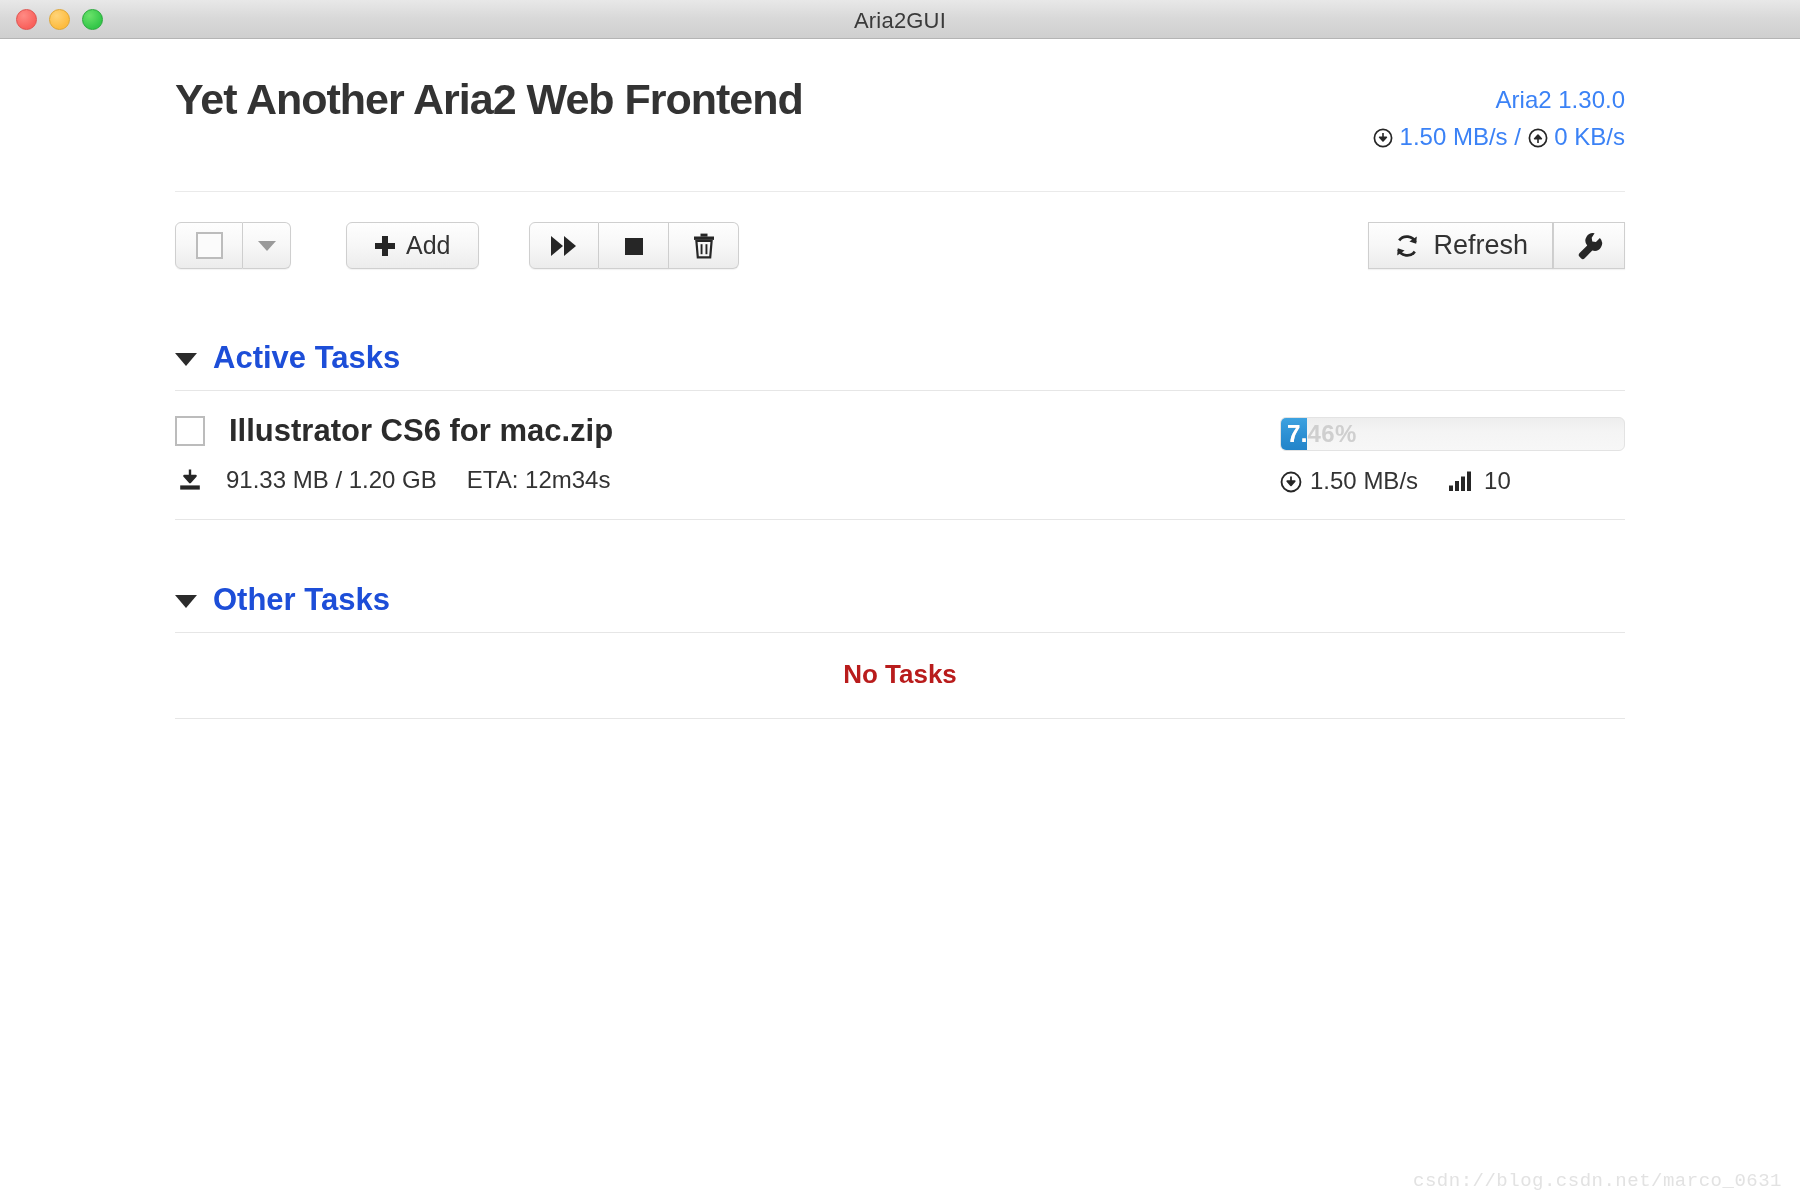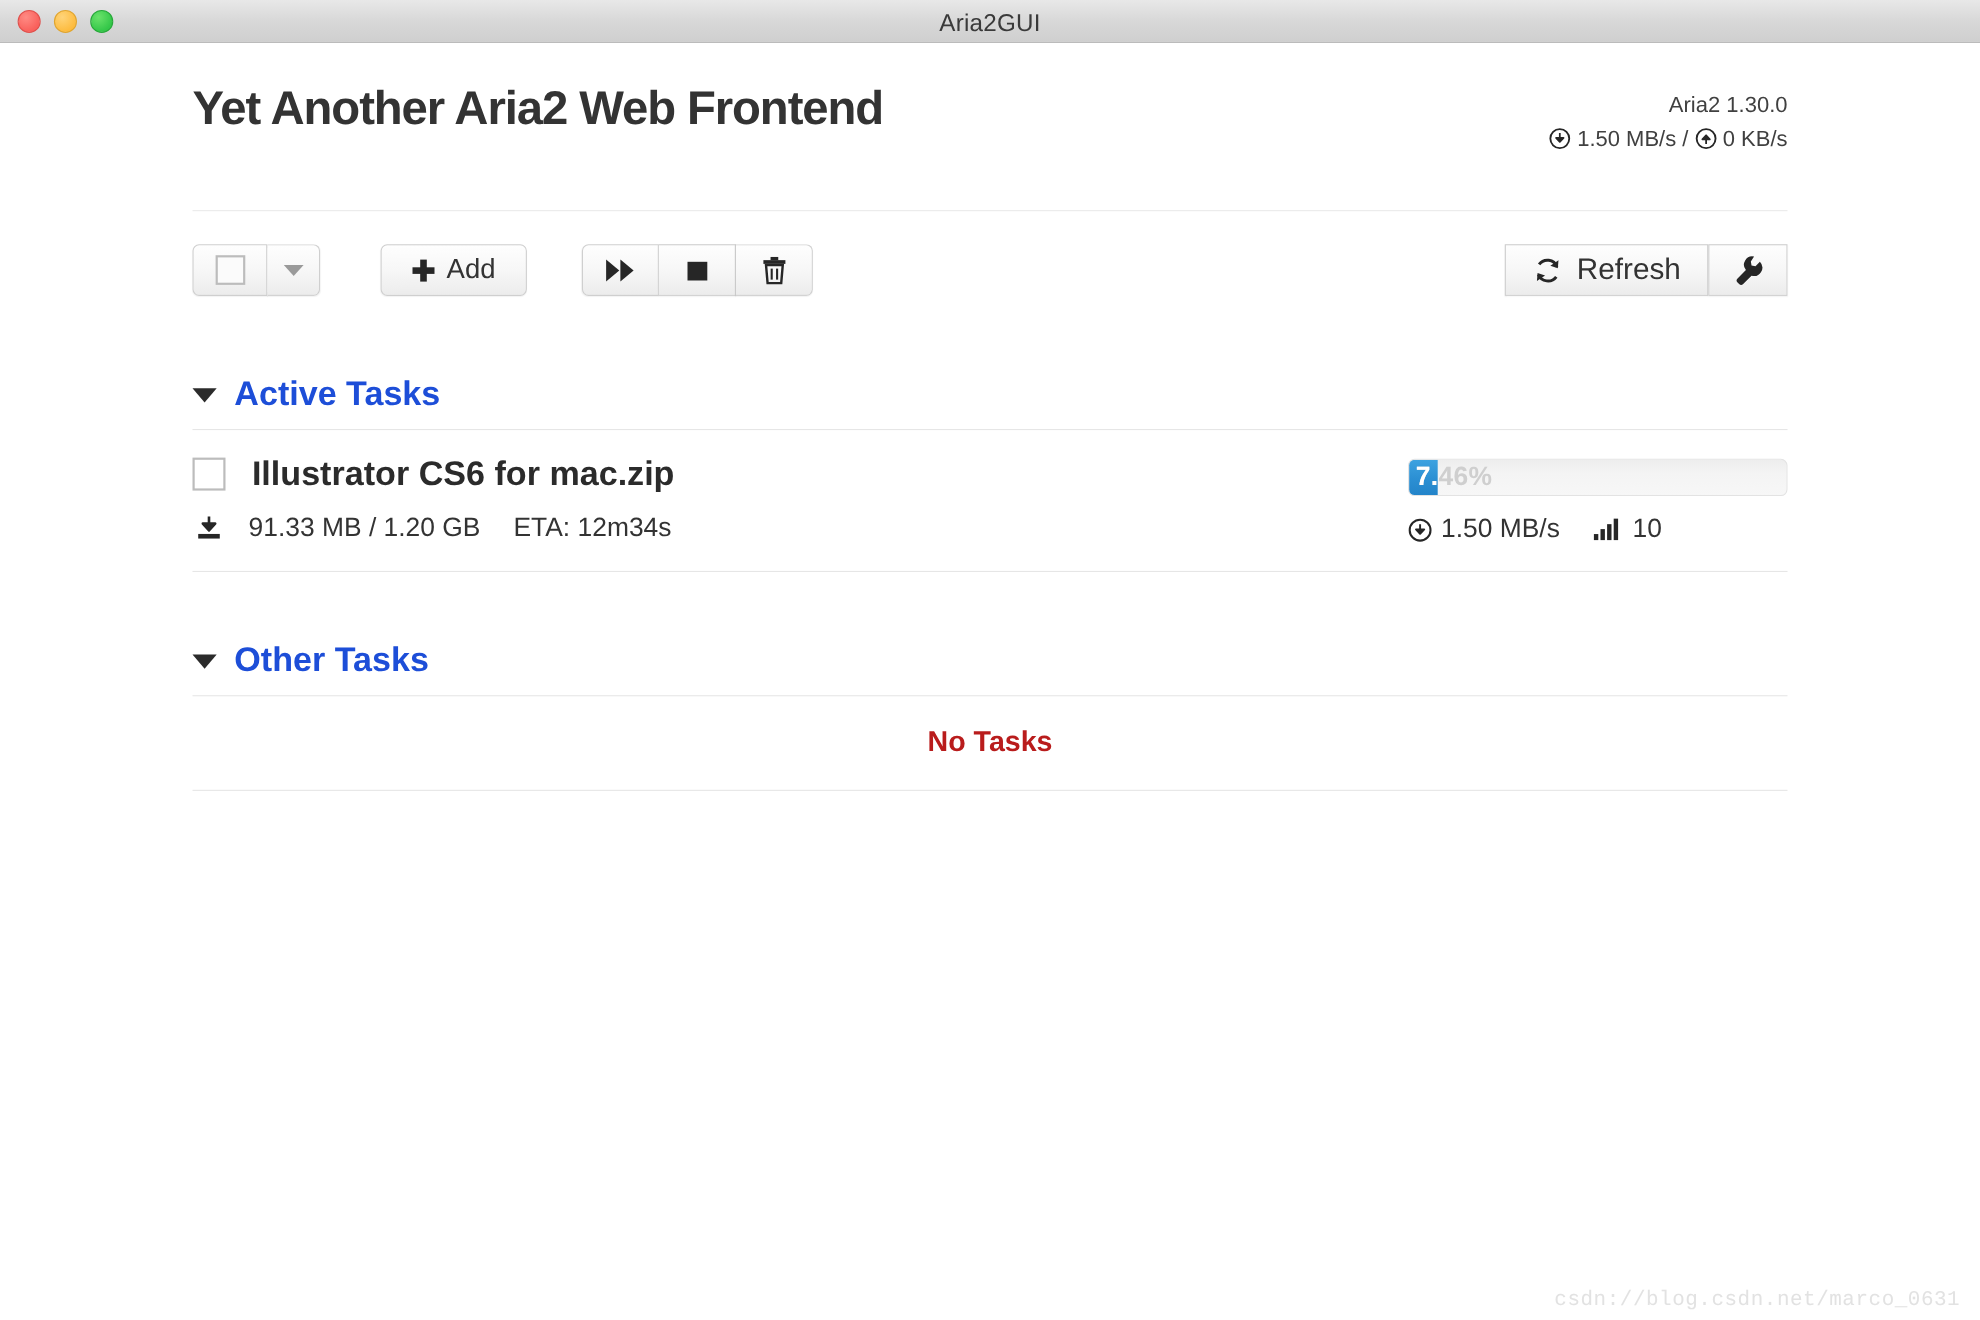--- a/index.html
+++ b/index.html
@@ -69,22 +69,22 @@
     line-height: 1.05;
     letter-spacing: -1px;
     margin: 0;
     display: inline-block;
   }
   .header-stats {
     position: absolute;
     right: 0;
     top: 42px;
     text-align: right;
-    color: #404040;
-    font-size: 20px;
+    color: #3b82f6;
+    font-size: 24px;
     line-height: 1.55;
   }
   .header-stats .version { display: block; }
   .header-stats .speeds { display: block; white-space: nowrap; }
 
   
   .ico-circle {
     display: inline-block;
     vertical-align: -3px;
     width: 20px;

